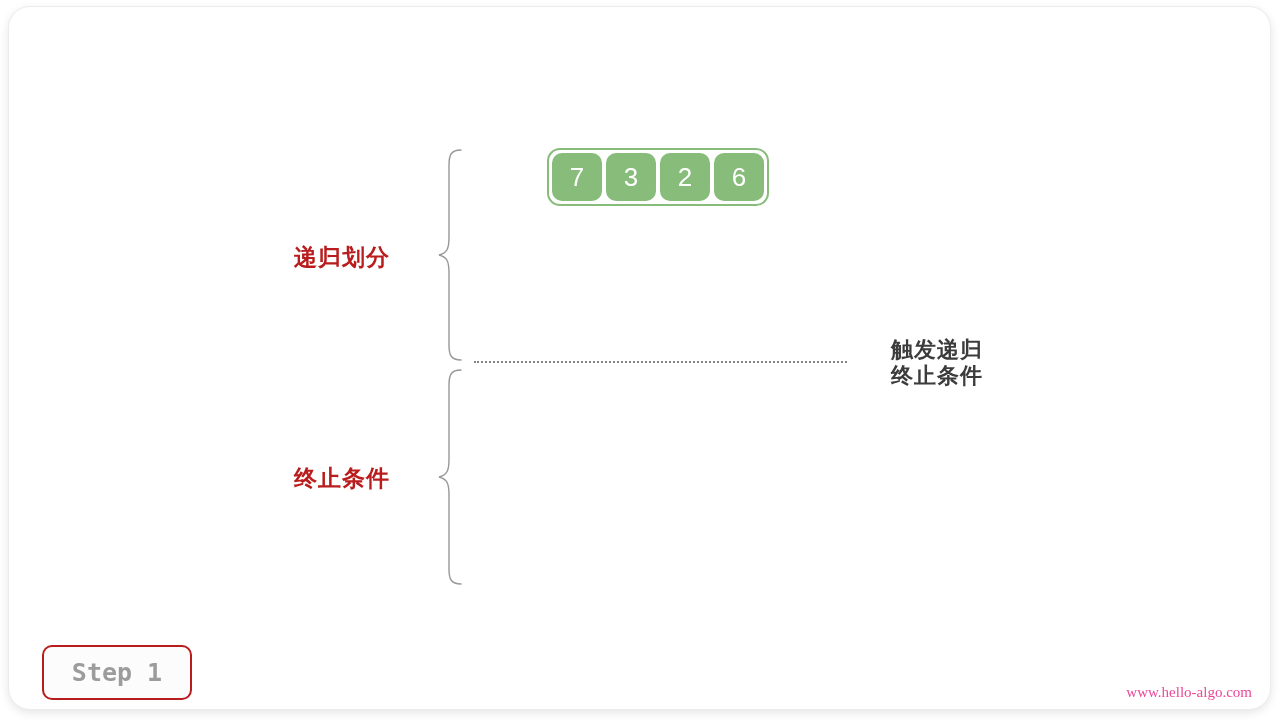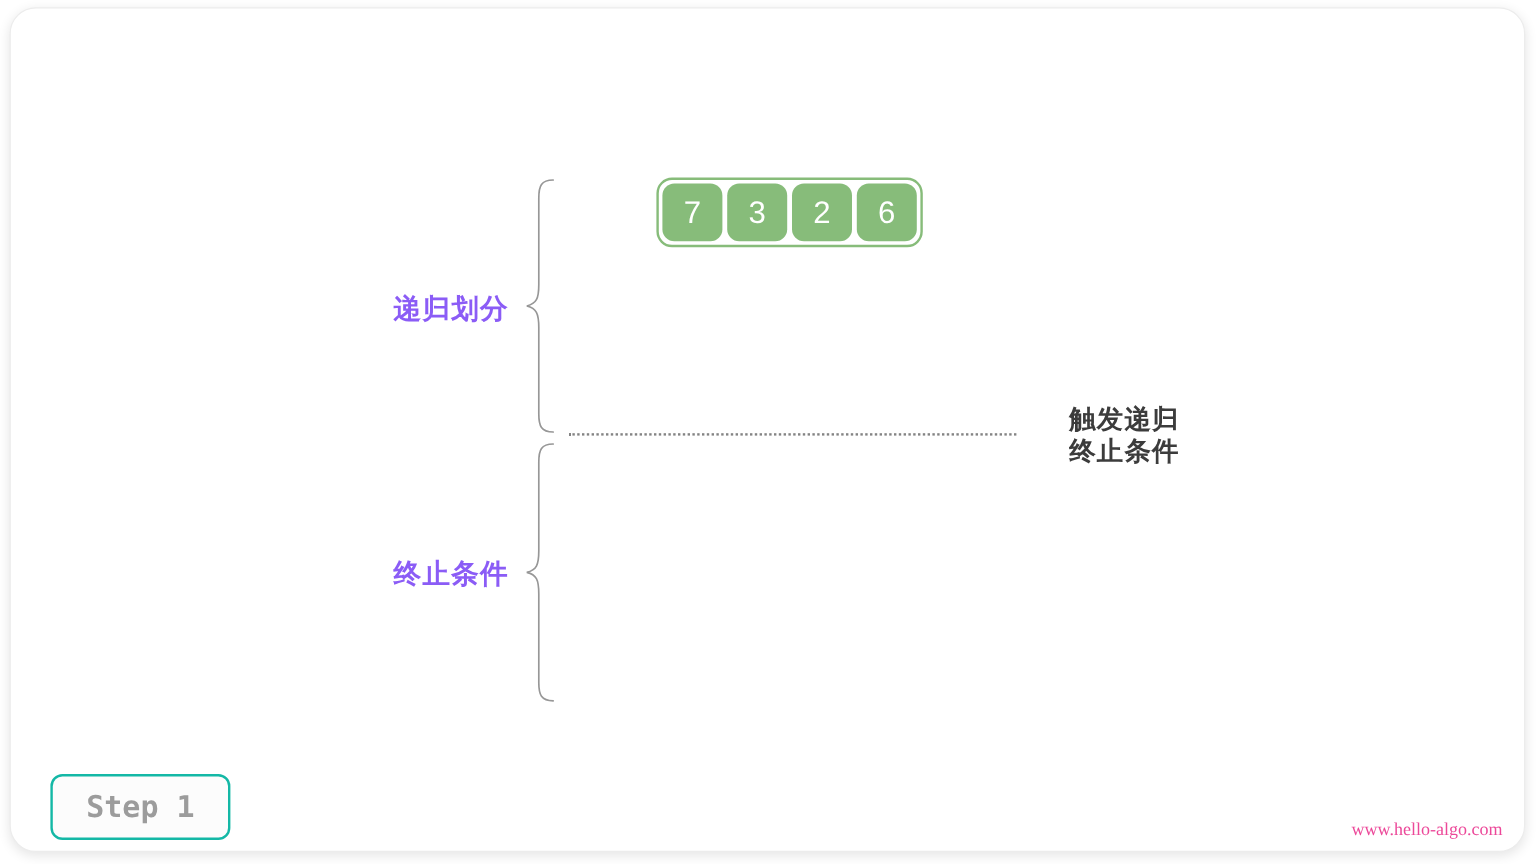--- a/index.html
+++ b/index.html
@@ -56,22 +56,22 @@
     stroke-linecap: round;
   }
   .brace-divide { left: 427px; top: 142px; }
   .brace-merge  { left: 427px; top: 362px; }
 
   
   .side-label {
     position: absolute;
     width: 130px;
     left: 285px;
-    text-align: right;
-    color: #8b5cf6;
+    text-align: left;
+    color: #b91c1c;
     font-size: 23px;
     font-weight: bold;
     letter-spacing: 1px;
   }
   .label-divide { top: 235px; }
   .label-merge  { top: 456px; }
 
   
   .dotted-line {
     position: absolute;
@@ -92,21 +92,21 @@
     white-space: nowrap;
     margin-left: 37px;
   }
 
   
   .step-badge {
     position: absolute;
     left: 33px; top: 638px;
     width: 150px; height: 55px;
     background: #fcfcfc;
-    border: 2px solid #14b8a6;
+    border: 2px solid #b91c1c;
     border-radius: 10px;
     display: flex;
     align-items: center;
     justify-content: center;
     color: #9c9c9c;
     font-family: "DejaVu Sans Mono", "Liberation Mono", monospace;
     font-size: 25px;
     font-weight: bold;
   }
 

